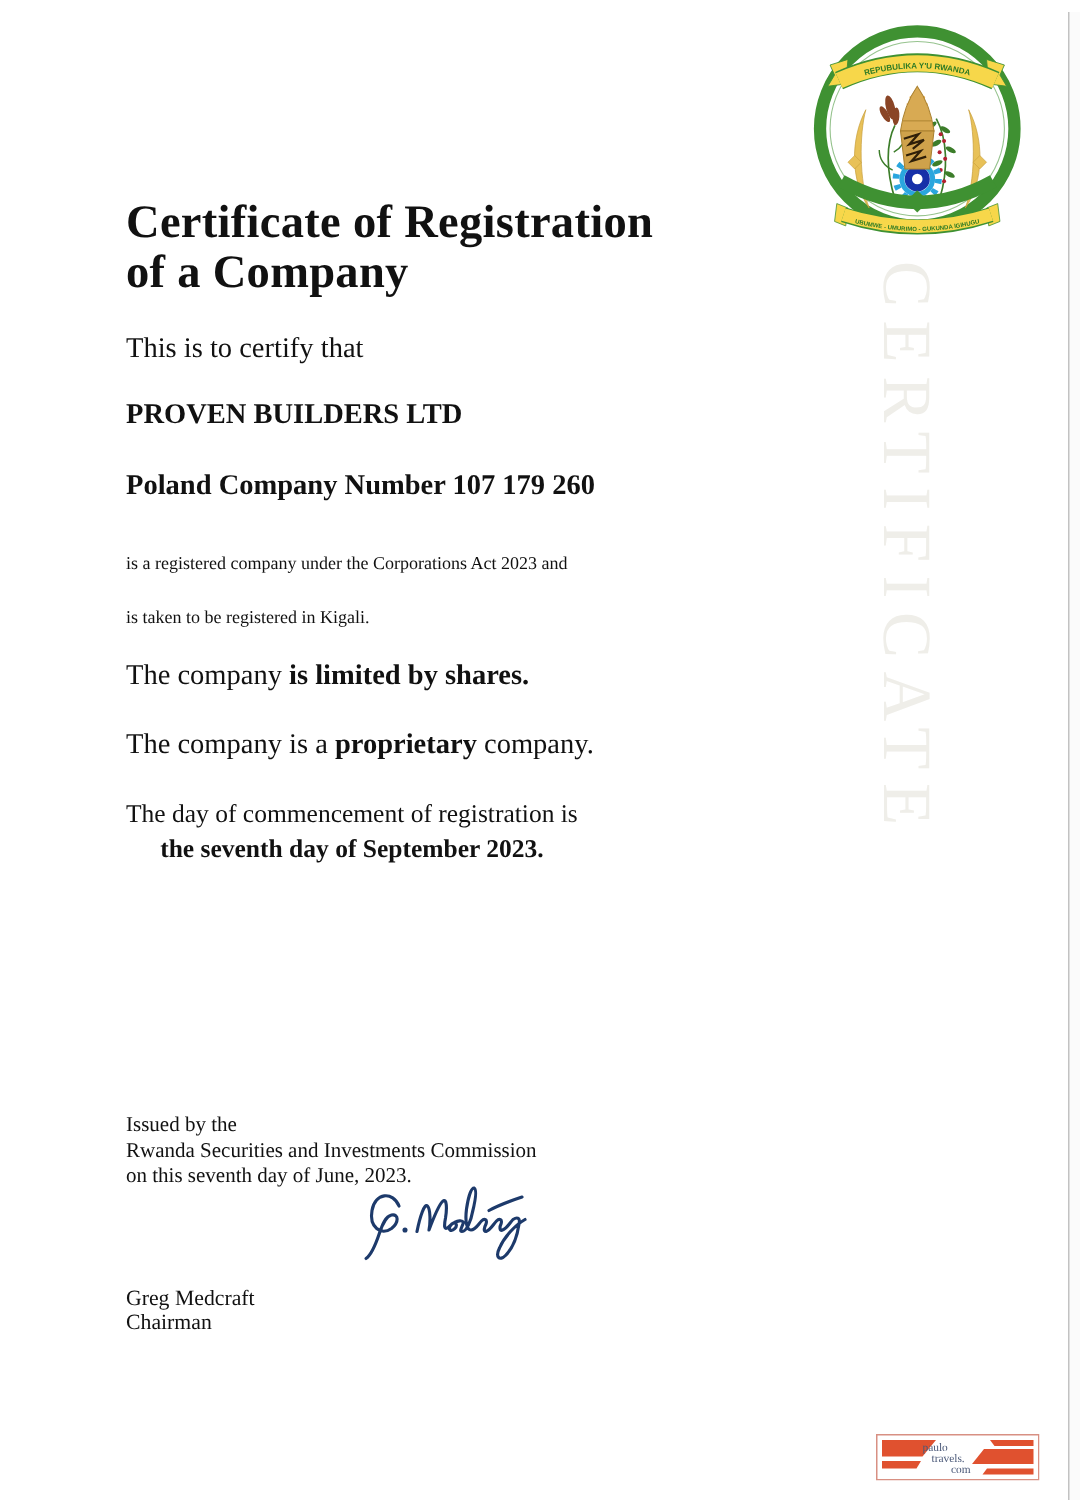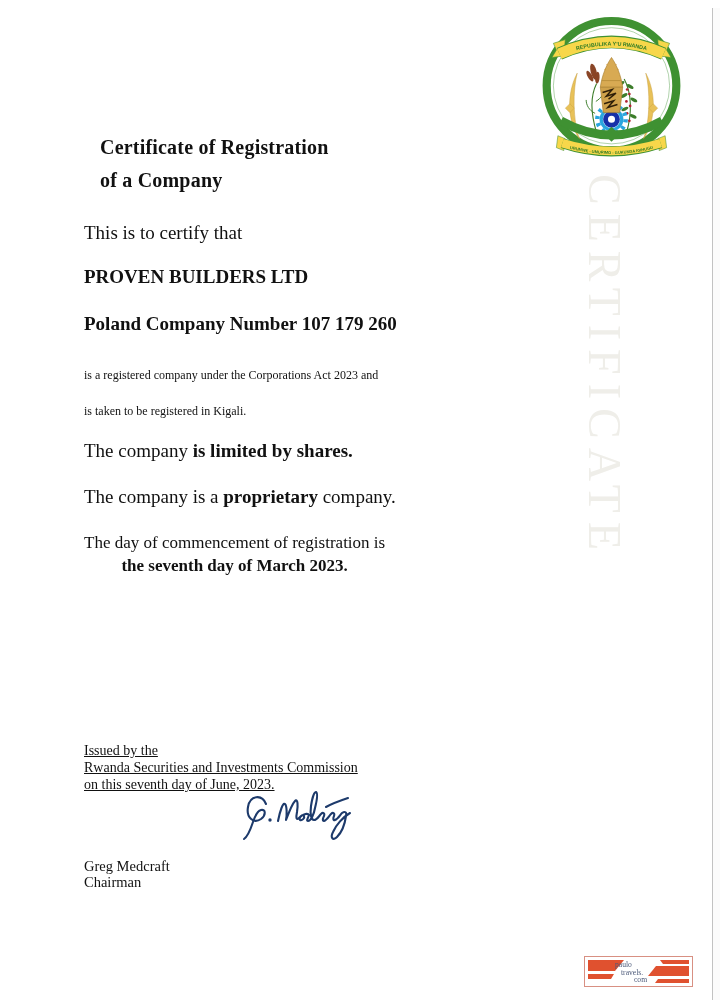--- a/index.html
+++ b/index.html
@@ -7,29 +7,28 @@
     position:relative;
     width:720px;height:1000px;
     background:#ffffff;
     overflow:hidden;
     font-family:"Liberation Serif", serif;
     color:#111111;
   }
   .abs{position:absolute;}
   .doc-title{
     left:84px;top:131px;
-    font-size:20px;font-weight:bold;line-height:33px;
+    font-size:31px;font-weight:bold;line-height:33px;
     letter-spacing:0.2px;
-    margin-left:16px;
   }
   .body-line{left:84px;font-size:19px;line-height:22px;white-space:nowrap;}
   .bold{font-weight:bold;text-align:center;}
   .para-wide{left:84px;font-size:12px;line-height:35.5px;white-space:nowrap;}
   .para-tight{left:84px;font-size:17px;line-height:23px;white-space:nowrap;}
-  .issued-block{left:84px;top:742px;font-size:14px;line-height:17.2px;white-space:nowrap;text-decoration:underline;}
+  .issued-block{left:84px;top:742px;font-size:14px;line-height:17.2px;white-space:nowrap;}
   .name-block{left:84px;top:858px;font-size:14.5px;line-height:16px;white-space:nowrap;}
   .watermark{
     left:578px;top:174px;
     writing-mode:vertical-rl;
     text-orientation:mixed;
     font-size:46px;
     letter-spacing:9px;
     color:#efeee9;
     font-family:"Liberation Serif", serif;
     user-select:none;
@@ -155,21 +154,21 @@
     <div>is a registered company under the Corporations Act 2023 and</div>
     <div>is taken to be registered in Kigali.</div>
   </div>
 
   <div class="abs body-line" style="top:486px;"><span>The company is a </span><span class="bold">proprietary</span><span> company.</span></div>
 
   <div class="abs body-line" style="top:440px;"><span>The company </span><span class="bold">is limited by shares.</span></div>
 
   <div class="abs para-tight" style="top:531px;">
     <div>The day of commencement of registration is</div>
-    <div class="bold">the seventh day of March 2023.</div>
+    <div class="bold">the seventh day of September 2023.</div>
   </div>
 
   <div class="abs issued-block">
     <div>Issued by the</div>
     <div>Rwanda Securities and Investments Commission</div>
     <div>on this seventh day of June, 2023.</div>
   </div>
 
   <svg class="abs" style="left:242px;top:787px;" width="120" height="58" viewBox="0 0 120 58">
     <g fill="none" stroke="#1d3a6b" stroke-width="2.1" stroke-linecap="round" stroke-linejoin="round">

